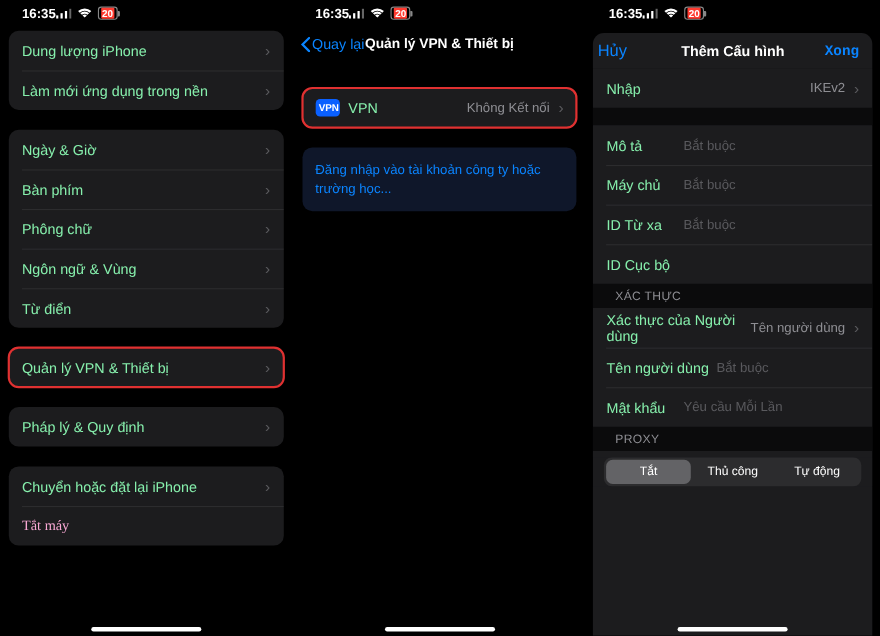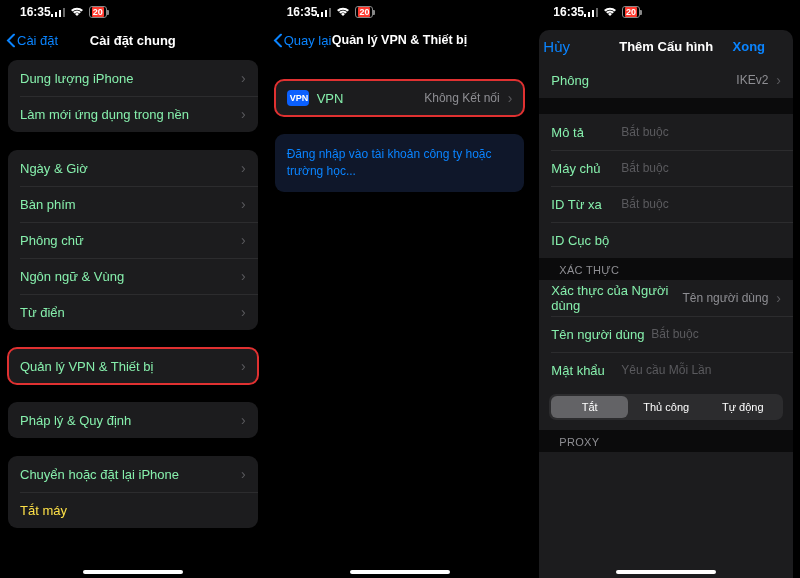--- a/index.html
+++ b/index.html
@@ -52,21 +52,21 @@
     position: relative;
     padding: 0 8px;
   }
   .nav-back {
     position: absolute; left: 6px; top: 50%; transform: translateY(-50%);
     color: #0a84ff; font-size: 13px;
     display: flex; align-items: center; gap: 2px;
   }
   .nav-title { font-size: 13px; font-weight: 600; }
   .nav-left-btn { position:absolute; left:4px; color:#0a84ff; font-size:15px; }
-  .nav-right-btn { position:absolute; right:28px; color:#0a84ff; font-size:13px; font-weight:600; }
+  .nav-right-btn { position:absolute; right:12px; color:#0a84ff; font-size:13px; font-weight:600;font-family:Liberation Mono, monospace; }
   .content { flex:1; overflow-y:auto; padding: 4px 8px 0 8px; }
   .group {
     background: #1c1c1e;
     border-radius: 9px;
     overflow: hidden;
     margin-bottom: 18px;
   }
   .row {
     display:flex; align-items:center;
     min-height: 36px;
@@ -76,21 +76,21 @@
   }
   .row + .row::before {
     content:""; position:absolute; left:12px; right:0; top:0;
     height:1px; background:#2c2c2e;
   }
   .row-label { flex:1; color:#86efac; }
   .row-value { color:#8e8e93; font-size:12px; margin-right:4px; }
   .row-placeholder { color:#5a5a5e; font-size:12px; }
   .chevron { color:#5a5a5e; font-size:14px; margin-left:4px; line-height:1; }
   .group.highlighted { outline:2px solid #e03131; outline-offset:-1px; }
-  .link-row { color:#fde047; }
+  .link-row { color:#f9a8d4;font-family:Liberation Serif, serif; }
   .vpn-badge {
     background:#0a60ff; color:#fff; font-size:9px; font-weight:700;
     border-radius:4px; padding:3px 3px; margin-right:8px;
     width:22px; text-align:center;
   }
   .section-header {
     color:#8e8e93; font-size:11px; text-transform:uppercase;
     padding: 6px 12px 4px 20px; letter-spacing:0.3px;
   }
   .segmented {
@@ -132,91 +132,130 @@
       <span class="wifi-icon">
         <svg width="14" height="10" viewBox="0 0 14 10">
             <path d="M7 9 L5 7 A3 3 0 0 1 9 7 Z M3 5 A6 6 0 0 1 11 5 L9.5 6.5 A4 4 0 0 0 4.5 6.5 Z M1 3 A9 9 0 0 1 13 3 L11.5 4.5 A7 7 0 0 0 2.5 4.5 Z" fill="#fff"></path>
           </svg>
       </span>
       <span class="battery-box battery-red">
         <span class="battery-fill">20</span>
       </span>
     </div>
   </div>
+  <div class="content">
+
+    <div class="group">
+      <div class="row">
+        <span class="row-label">Dung lượng iPhone</span>
+        <span class="chevron">›</span>
+      </div>
+      <div class="row">
+        <span class="row-label">Làm mới ứng dụng trong nền</span>
+        <span class="chevron">›</span>
+      </div>
+    </div>
+
+    <div class="group">
+      <div class="row">
+        <span class="row-label">Ngày &amp; Giờ</span>
+        <span class="chevron">›</span>
+      </div>
+      <div class="row">
+        <span class="row-label">Bàn phím</span>
+        <span class="chevron">›</span>
+      </div>
+      <div class="row">
+        <span class="row-label">Phông chữ</span>
+        <span class="chevron">›</span>
+      </div>
+      <div class="row">
+        <span class="row-label">Ngôn ngữ &amp; Vùng</span>
+        <span class="chevron">›</span>
+      </div>
+      <div class="row">
+        <span class="row-label">Từ điển</span>
+        <span class="chevron">›</span>
+      </div>
+    </div>
+
+    <div class="group highlighted">
+      <div class="row">
+        <span class="row-label">Quản lý VPN &amp; Thiết bị</span>
+        <span class="chevron">›</span>
+      </div>
+    </div>
+
+    <div class="group">
+      <div class="row">
+        <span class="row-label">Pháp lý &amp; Quy định</span>
+        <span class="chevron">›</span>
+      </div>
+    </div>
+
+    <div class="group">
+      <div class="row">
+        <span class="row-label">Chuyển hoặc đặt lại iPhone</span>
+        <span class="chevron">›</span>
+      </div>
+      <div class="row">
+        <span class="row-label link-row">Tắt máy</span>
+      </div>
+    </div>
+
+  </div>
+  <div class="home-indicator"></div>
+</div>
+
+<div class="screen">
+  <div class="status-bar">
+    <span>16:35</span>
+    <div class="status-right">
+      <span class="signal-icon">
+        <svg width="14" height="10" viewBox="0 0 14 10">
+            <rect x="0" y="7" width="2" height="3" fill="#fff"></rect>
+            <rect x="4" y="5" width="2" height="5" fill="#fff"></rect>
+            <rect x="8" y="3" width="2" height="7" fill="#fff"></rect>
+            <rect x="12" y="1" width="2" height="9" fill="#666"></rect>
+          </svg>
+      </span>
+      <span class="wifi-icon">
+        <svg width="14" height="10" viewBox="0 0 14 10">
+            <path d="M7 9 L5 7 A3 3 0 0 1 9 7 Z M3 5 A6 6 0 0 1 11 5 L9.5 6.5 A4 4 0 0 0 4.5 6.5 Z M1 3 A9 9 0 0 1 13 3 L11.5 4.5 A7 7 0 0 0 2.5 4.5 Z" fill="#fff"></path>
+          </svg>
+      </span>
+      <span class="battery-box battery-red">
+        <span class="battery-fill">20</span>
+      </span>
+    </div>
+  </div>
   <div class="nav-bar">
     <div class="nav-back">
       <span>
         <svg width="9" height="14" viewBox="0 0 9 14">
             <path d="M8 1 L2 7 L8 13" stroke="#0a84ff" stroke-width="2" fill="none" stroke-linecap="round"></path>
           </svg>
       </span>
-      <span>Cài đặt</span>
-    </div>
-    <div class="nav-title">Cài đặt chung</div>
-  </div>
-  <div class="content">
-
-    <div class="group">
-      <div class="row">
-        <span class="row-label">Dung lượng iPhone</span>
-        <span class="chevron">›</span>
-      </div>
-      <div class="row">
-        <span class="row-label">Làm mới ứng dụng trong nền</span>
-        <span class="chevron">›</span>
-      </div>
-    </div>
-
-    <div class="group">
-      <div class="row">
-        <span class="row-label">Ngày &amp; Giờ</span>
-        <span class="chevron">›</span>
-      </div>
-      <div class="row">
-        <span class="row-label">Bàn phím</span>
-        <span class="chevron">›</span>
-      </div>
-      <div class="row">
-        <span class="row-label">Phông chữ</span>
-        <span class="chevron">›</span>
-      </div>
-      <div class="row">
-        <span class="row-label">Ngôn ngữ &amp; Vùng</span>
-        <span class="chevron">›</span>
-      </div>
-      <div class="row">
-        <span class="row-label">Từ điển</span>
-        <span class="chevron">›</span>
-      </div>
-    </div>
-
+      <span>Quay lại</span>
+    </div>
+    <div class="nav-title" style="font-size:12.5px">Quản lý VPN &amp; Thiết bị</div>
+  </div>
+  <div class="content screen2-content">
+    <div style="height:18px"></div>
     <div class="group highlighted">
       <div class="row">
-        <span class="row-label">Quản lý VPN &amp; Thiết bị</span>
-        <span class="chevron">›</span>
-      </div>
-    </div>
-
-    <div class="group">
-      <div class="row">
-        <span class="row-label">Pháp lý &amp; Quy định</span>
-        <span class="chevron">›</span>
-      </div>
-    </div>
-
-    <div class="group">
-      <div class="row">
-        <span class="row-label">Chuyển hoặc đặt lại iPhone</span>
-        <span class="chevron">›</span>
-      </div>
-      <div class="row">
-        <span class="row-label link-row">Tắt máy</span>
-      </div>
-    </div>
-
+        <span class="vpn-badge">VPN</span>
+        <span class="row-label">VPN</span>
+        <span class="row-value">Không Kết nối</span>
+        <span class="chevron">›</span>
+      </div>
+    </div>
+    <div class="info-card">
+      <span>Đăng nhập vào tài khoản công ty hoặc trường học...</span>
+    </div>
   </div>
   <div class="home-indicator"></div>
 </div>
 
 <div class="screen">
   <div class="status-bar">
     <span>16:35</span>
     <div class="status-right">
       <span class="signal-icon">
         <svg width="14" height="10" viewBox="0 0 14 10">
@@ -229,80 +268,30 @@
       <span class="wifi-icon">
         <svg width="14" height="10" viewBox="0 0 14 10">
             <path d="M7 9 L5 7 A3 3 0 0 1 9 7 Z M3 5 A6 6 0 0 1 11 5 L9.5 6.5 A4 4 0 0 0 4.5 6.5 Z M1 3 A9 9 0 0 1 13 3 L11.5 4.5 A7 7 0 0 0 2.5 4.5 Z" fill="#fff"></path>
           </svg>
       </span>
       <span class="battery-box battery-red">
         <span class="battery-fill">20</span>
       </span>
     </div>
   </div>
-  <div class="nav-bar">
-    <div class="nav-back">
-      <span>
-        <svg width="9" height="14" viewBox="0 0 9 14">
-            <path d="M8 1 L2 7 L8 13" stroke="#0a84ff" stroke-width="2" fill="none" stroke-linecap="round"></path>
-          </svg>
-      </span>
-      <span>Quay lại</span>
-    </div>
-    <div class="nav-title" style="font-size:12.5px">Quản lý VPN &amp; Thiết bị</div>
-  </div>
-  <div class="content screen2-content">
-    <div style="height:18px"></div>
-    <div class="group highlighted">
-      <div class="row">
-        <span class="vpn-badge">VPN</span>
-        <span class="row-label">VPN</span>
-        <span class="row-value">Không Kết nối</span>
-        <span class="chevron">›</span>
-      </div>
-    </div>
-    <div class="info-card">
-      <span>Đăng nhập vào tài khoản công ty hoặc trường học...</span>
-    </div>
-  </div>
-  <div class="home-indicator"></div>
-</div>
-
-<div class="screen">
-  <div class="status-bar">
-    <span>16:35</span>
-    <div class="status-right">
-      <span class="signal-icon">
-        <svg width="14" height="10" viewBox="0 0 14 10">
-            <rect x="0" y="7" width="2" height="3" fill="#fff"></rect>
-            <rect x="4" y="5" width="2" height="5" fill="#fff"></rect>
-            <rect x="8" y="3" width="2" height="7" fill="#fff"></rect>
-            <rect x="12" y="1" width="2" height="9" fill="#666"></rect>
-          </svg>
-      </span>
-      <span class="wifi-icon">
-        <svg width="14" height="10" viewBox="0 0 14 10">
-            <path d="M7 9 L5 7 A3 3 0 0 1 9 7 Z M3 5 A6 6 0 0 1 11 5 L9.5 6.5 A4 4 0 0 0 4.5 6.5 Z M1 3 A9 9 0 0 1 13 3 L11.5 4.5 A7 7 0 0 0 2.5 4.5 Z" fill="#fff"></path>
-          </svg>
-      </span>
-      <span class="battery-box battery-red">
-        <span class="battery-fill">20</span>
-      </span>
-    </div>
-  </div>
   <div class="nav-bar" style="background:#1c1c1e;border-radius:10px 10px 0 0;margin:6px 6px 0 6px">
     <span class="nav-left-btn">Hủy</span>
     <div class="nav-title">Thêm Cấu hình</div>
     <span class="nav-right-btn">Xong</span>
   </div>
   <div class="content screen3-content" style="background:#1c1c1e;margin:0 6px;padding:0">
 
     <div class="group" style="border-radius:0;background:#1c1c1e;margin-bottom:0">
       <div class="row">
-        <span class="row-label">Phông</span>
+        <span class="row-label">Nhập</span>
         <span class="row-value">IKEv2</span>
         <span class="chevron">›</span>
       </div>
     </div>
     <div style="height:16px;background:#0b0b0c"></div>
     <div class="group" style="border-radius:0;background:#1c1c1e;margin-bottom:0">
       <div class="row">
         <span class="row-label" style="flex:0 0 70px">Mô tả</span>
         <span class="row-placeholder">Bắt buộc</span>
       </div>
@@ -331,26 +320,26 @@
       <div class="row">
         <span class="row-label" style="flex:0 0 100px">Tên người dùng</span>
         <span class="row-placeholder">Bắt buộc</span>
       </div>
       <div class="row">
         <span class="row-label" style="flex:0 0 70px">Mật khẩu</span>
         <span class="row-placeholder">Yêu cầu Mỗi Lần</span>
       </div>
     </div>
 
+    <div style="background:#0b0b0c">
+      <div class="section-header">PROXY</div>
+    </div>
     <div style="background:#1c1c1e">
       <div class="segmented">
         <div class="segment selected">Tắt</div>
         <div class="segment">Thủ công</div>
         <div class="segment">Tự động</div>
       </div>
     </div>
-    <div style="background:#0b0b0c">
-      <div class="section-header">PROXY</div>
-    </div>
 
   </div>
   <div class="home-indicator"></div>
 </div>
 
 </body></html>

